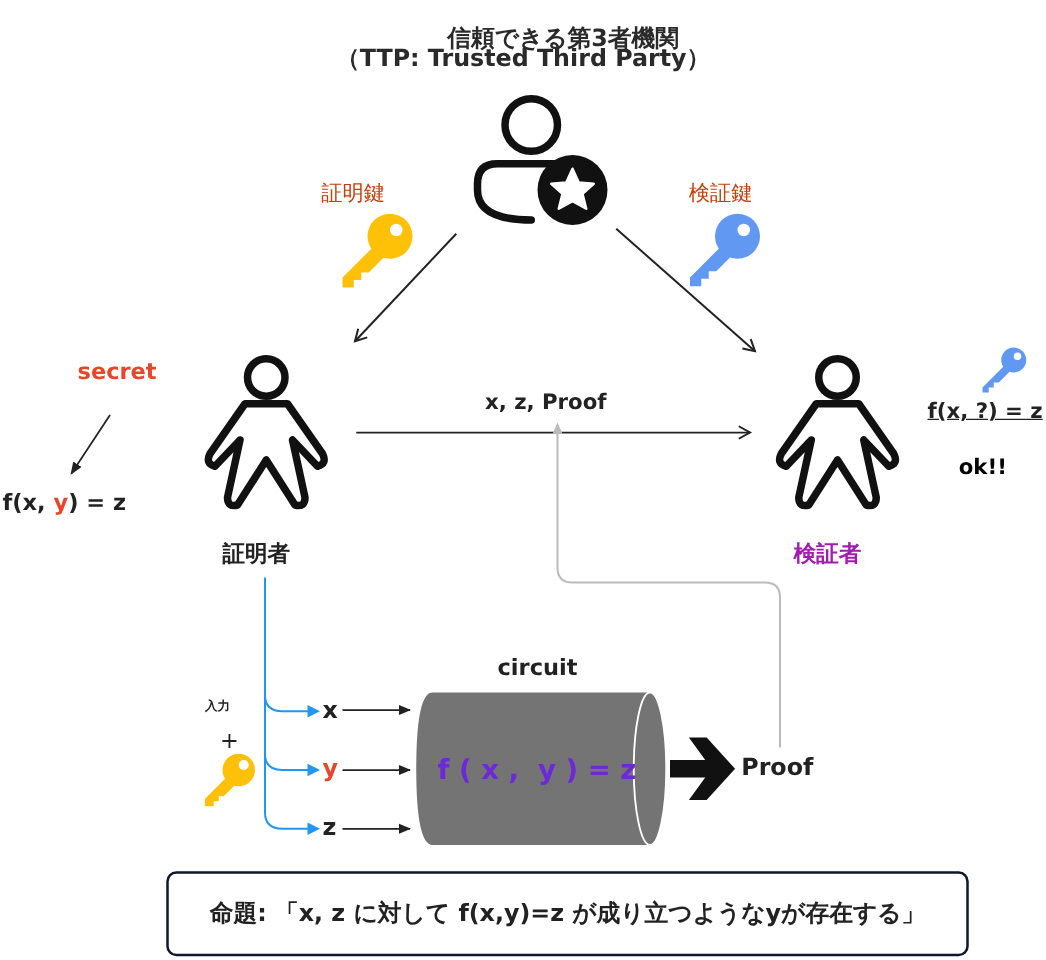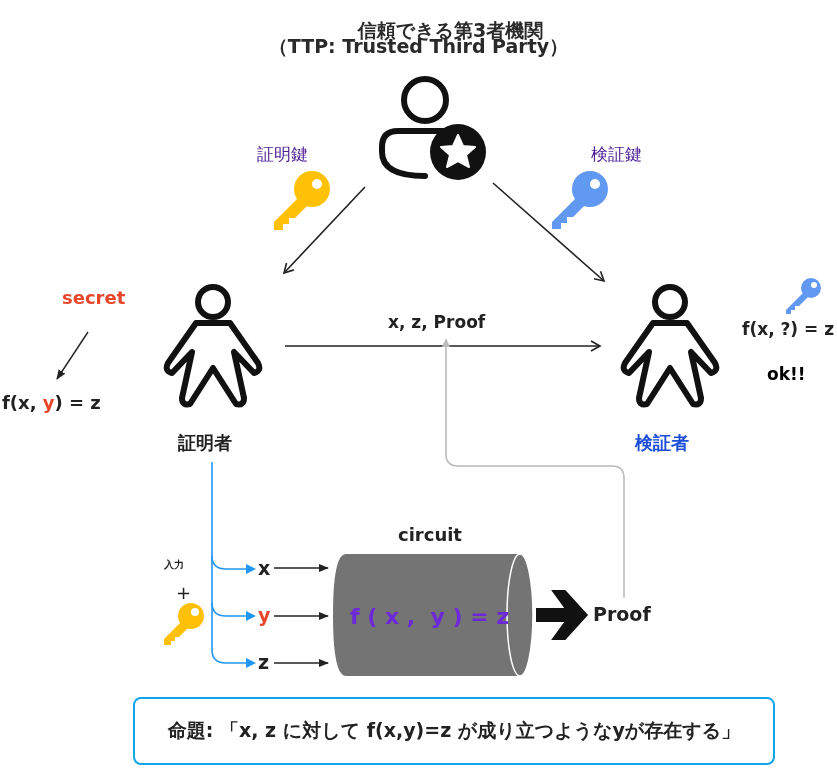--- a/index.html
+++ b/index.html
@@ -1,24 +1,24 @@
 <!DOCTYPE html>
 <html><head>
 <meta charset="utf-8">
 <style>
   html, body { margin: 0; padding: 0; background: #ffffff; }
   body { width: 837px; height: 768px; position: relative; overflow: hidden;
          font-family: "DejaVu Sans", "Liberation Sans", sans-serif; color: #222; }
   .abs { position: absolute; }
   .title { left: 0; width: 837px; text-align: center; font-weight: bold; font-size: 19px; color: #2a2a2a; }
-  .lbl { font-size: 17px; color: #4c1d95; }
+  .lbl { font-size: 17px; color: #c2410c; }
   .b { font-weight: bold; }
   svg.full { position: absolute; left: 0; top: 0; }
   .red { color: #e8462a; }
-  .prop-box { left: 133px; top: 697px; width: 642px; height: 68px; border: 2px solid #0ea5e9; border-radius: 8px; box-sizing: border-box;
+  .prop-box { left: 133px; top: 697px; width: 642px; height: 68px; border: 2px solid #0f172a; border-radius: 8px; box-sizing: border-box;
               display: flex; align-items: center; justify-content: center; font-size: 19px; font-weight: bold; color: #222; }
 </style>
 </head>
 <body>
 
 <div class="abs title" style="top:18px;padding-left:32px;">信頼できる第3者機関</div>
 <div class="abs title" style="top:34px;">（TTP: Trusted Third Party）</div>
 
 <svg class="full" width="837" height="768" viewBox="0 0 837 768">
   <defs>
@@ -105,32 +105,32 @@
     <ellipse cx="520" cy="615" rx="13" ry="61" fill="#747474" stroke="#fff" stroke-width="1.5"></ellipse>
   </g>
 
   <g fill="#111">
     <rect x="536" y="608" width="34" height="14"></rect>
     <path d="M557,593 L564,593 L584,615 L564,637 L557,637 L573,615 Z" stroke="#111" stroke-width="6" stroke-linejoin="miter"></path>
   </g>
 </svg>
 
 <div class="abs lbl" style="left:257px; top:143px;">証明鍵</div>
-<div class="abs lbl" style="left:551px; top:143px;margin-left:40px;">検証鍵</div>
+<div class="abs lbl" style="left:551px; top:143px;">検証鍵</div>
 
 <div class="abs b" style="left:62px; top:287px; font-size:18px; color:#E8462A;">secret</div>
 
 <div class="abs b" style="left:2px; top:392px; font-size:18px; color:#222;"><span>f(x, </span><span class="red">y</span><span>) = z</span></div>
 
 <div class="abs b" style="left:178px; top:431px; font-size:18px; color:#222;">証明者</div>
-<div class="abs b" style="left:635px; top:431px; font-size:18px; color:#1d4ed8;">検証者</div>
+<div class="abs b" style="left:635px; top:431px; font-size:18px; color:#a21caf;">検証者</div>
 
 <div class="abs b" style="left:388px; top:312px; font-size:17px; color:#222;">x, z, Proof</div>
 
-<div class="abs b" style="left:742px; top:319px; font-size:17px; color:#222;">f(x, ?) = z</div>
+<div class="abs b" style="left:742px; top:319px; font-size:17px; color:#222;text-decoration:underline;">f(x, ?) = z</div>
 <div class="abs b" style="left:767px; top:364px; font-size:17px; color:#000000;">ok!!</div>
 
 <div class="abs b" style="left:164px; top:558px; font-size:10px; color:#222;">入力</div>
 <div class="abs" style="left:176px; top:582px; font-size:18px; color:#222;">+</div>
 <div class="abs b" style="left:258px; top:557px; font-size:19px; color:#222;">x</div>
 <div class="abs b" style="left:258px; top:604px; font-size:19px; color:#E8462A;">y</div>
 <div class="abs b" style="left:258px; top:651px; font-size:19px; color:#222;">z</div>
 
 <div class="abs b" style="left:398px; top:524px; font-size:18px; color:#222;text-align:right;">circuit</div>
 <div class="abs b" style="left:350px; top:604px; width:150px; text-align:center; font-size:22px; color:#6d28d9; white-space:pre;">f ( x ,  y ) = z</div>

